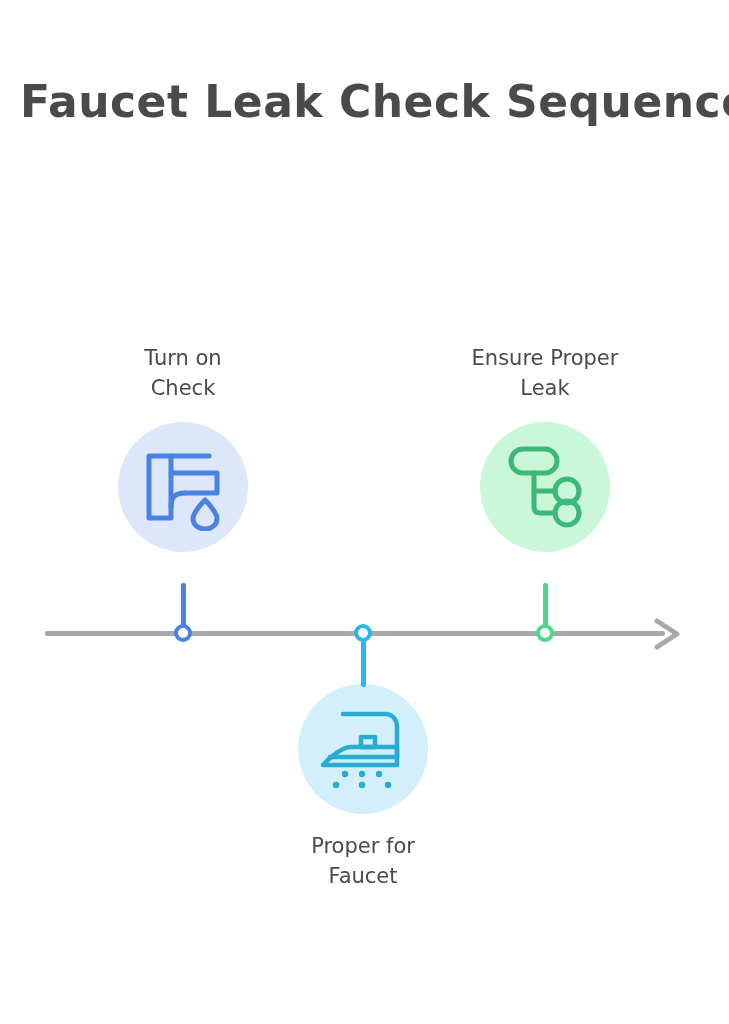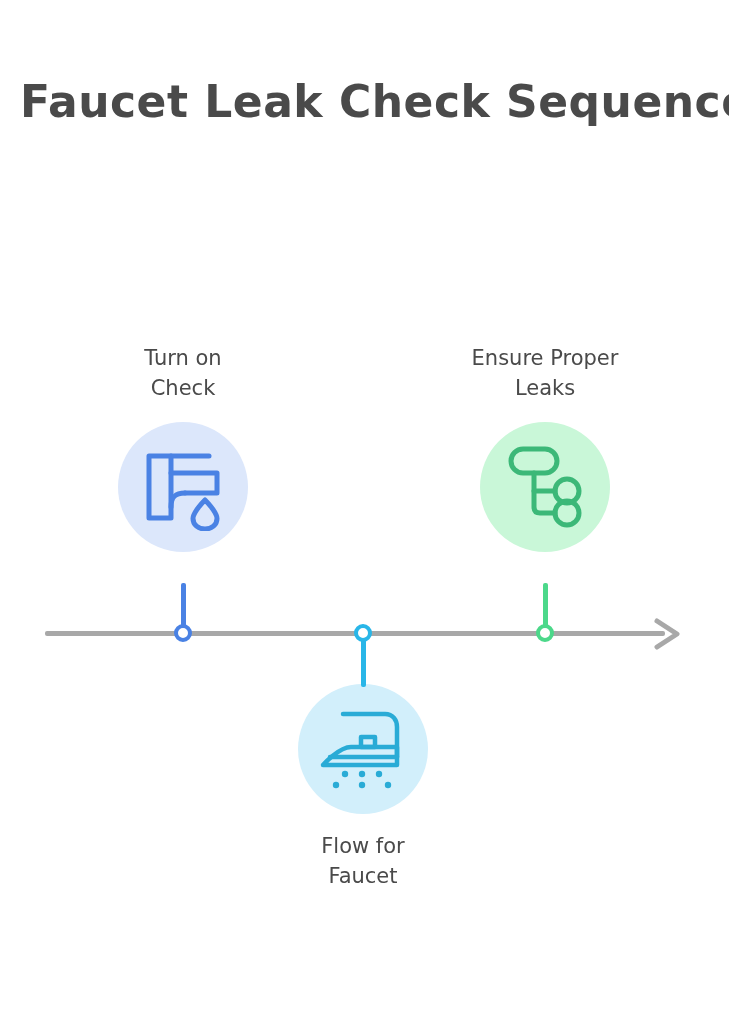--- a/index.html
+++ b/index.html
@@ -174,31 +174,31 @@
               <circle cx="62" cy="67" r="3.2"></circle>
               <circle cx="19" cy="78" r="3.2"></circle>
               <circle cx="45" cy="78" r="3.2"></circle>
               <circle cx="71" cy="78" r="3.2"></circle>
             </g>
           </g>
         </svg>
       </span>
     </div>
     <div class="label">
-      <div>Flow for</div>
+      <div>Proper for</div>
       <div>Faucet</div>
     </div>
   </div>
   <div class="stem" id="stem-2"></div>
   <div class="node" id="node-2"></div>
 
   <div class="milestone" id="ms-3">
     <div class="label">
       <div>Ensure Proper</div>
-      <div>Leaks</div>
+      <div>Leak</div>
     </div>
     <div class="bubble">
       <span>
         <svg width="80" height="84" viewBox="0 0 80 84">
           <g fill="none" stroke="#3cb878" stroke-width="5" stroke-linecap="round" stroke-linejoin="round">
 
             <rect x="6" y="4" width="46" height="24" rx="12" ry="12"></rect>
 
             <path d="M29 28 L29 62 C29 66 31 68 35 68 L50 68"></path>
 

